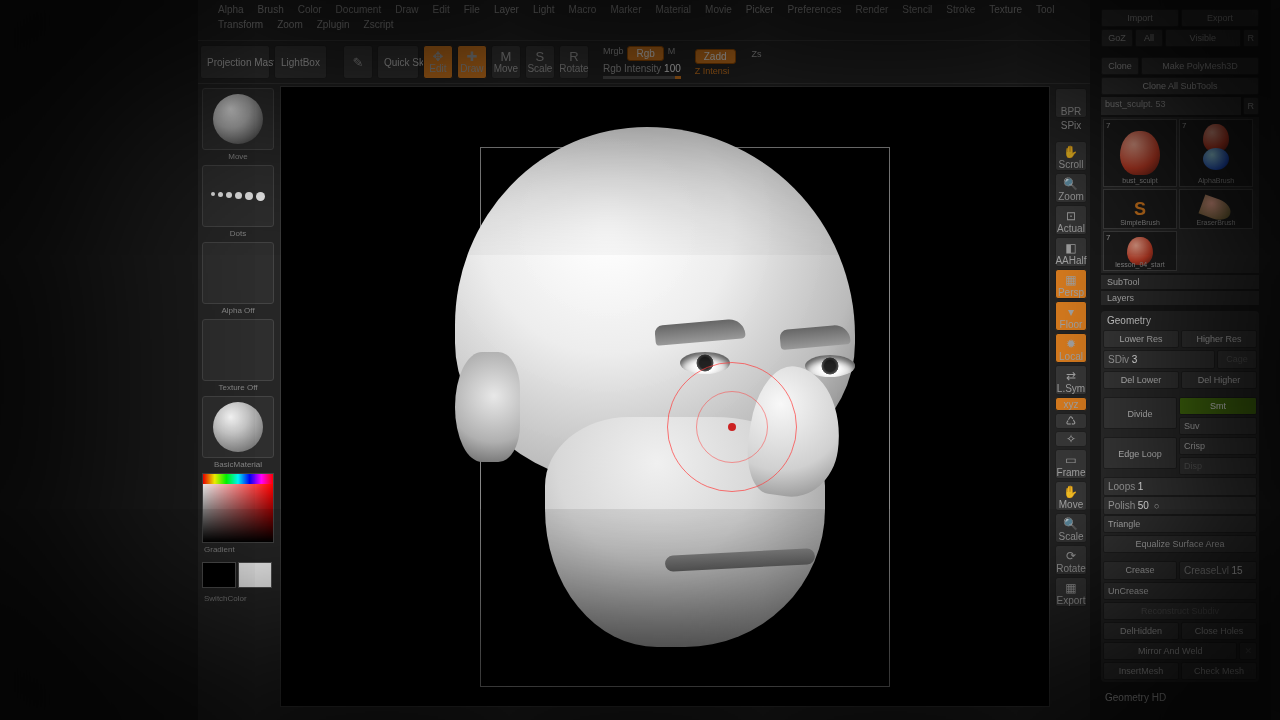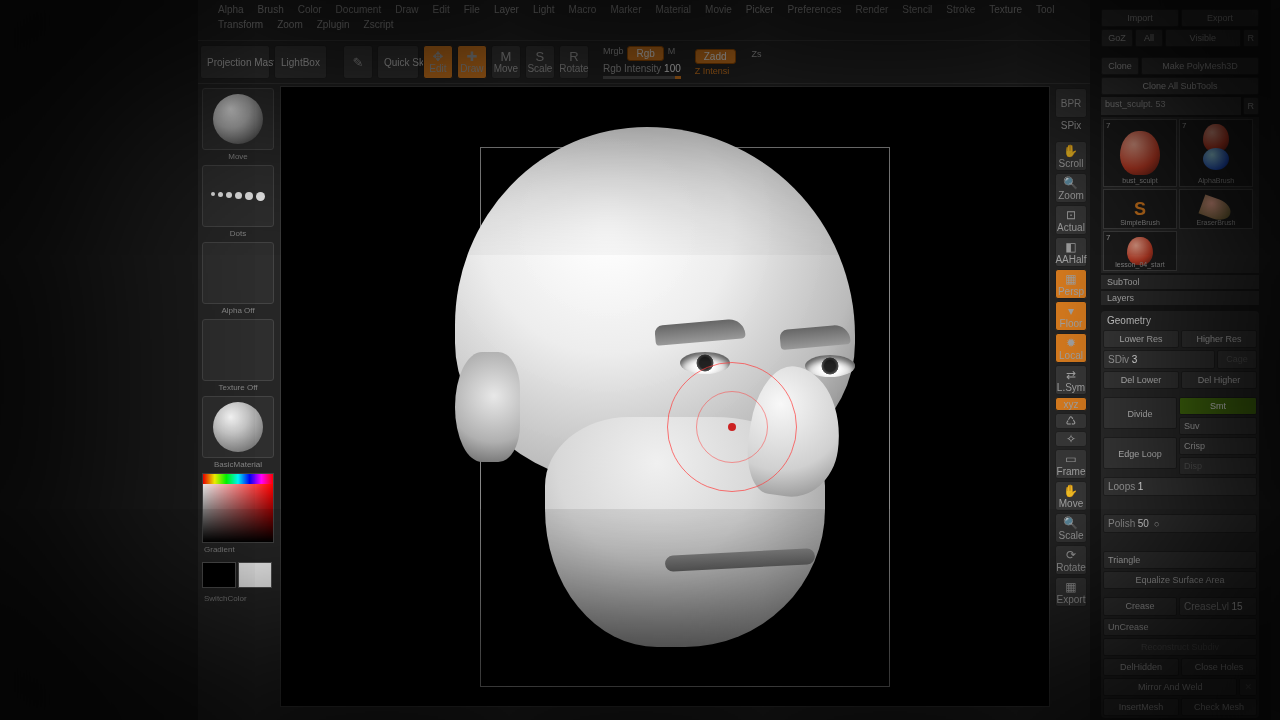--- a/index.html
+++ b/index.html
@@ -40,21 +40,21 @@
 .brow{position:absolute;width:90px;height:20px;background:linear-gradient(#666,#999);border-radius:20px 40px 10px 10px;transform:rotate(-5deg);}
 .brow.l{left:210px;top:205px;}
 .brow.r{left:335px;top:210px;width:70px;}
 .ear{position:absolute;left:10px;top:235px;width:65px;height:110px;border-radius:50% 40% 40% 50%/60% 40% 40% 60%;background:radial-gradient(circle at 60% 40%,#e8e8e8,#b0b0b0 60%,#606060);}
 .mouth{position:absolute;left:220px;top:435px;width:150px;height:16px;border-radius:10px;background:linear-gradient(#888,#666);transform:rotate(-3deg);}
 .frame{position:absolute;left:35px;top:30px;right:-5px;bottom:-10px;border:1px solid #888;}
 .cursor{position:absolute;left:222px;top:245px;width:130px;height:130px;border:1px solid rgba(255,60,60,.7);border-radius:50%;pointer-events:none;}
 .cursor::before{content:"";position:absolute;inset:28px;border:1px solid rgba(255,60,60,.5);border-radius:50%;}
 .cursor::after{content:"";position:absolute;left:50%;top:50%;width:8px;height:8px;margin:-4px;background:#c22;border-radius:50%;}
 .rightcol{width:38px;display:flex;flex-direction:column;gap:2px;padding:4px 2px;align-items:center;}
-.rico{width:32px;height:30px;background:#3a3a3a;border:1px solid #222;border-radius:3px;display:flex;flex-direction:column;align-items:center;justify-content:center;font-size:7px;text-align:center;cursor:pointer;color:#bbb;}
+.rico{width:32px;height:30px;background:#3a3a3a;border:1px solid #222;border-radius:3px;display:flex;flex-direction:column;align-items:center;justify-content:flex-end;font-size:7px;text-align:center;cursor:pointer;color:#bbb;}
 .rico.orange{background:#e08020;color:#fff;}
 .rico .g{font-size:12px;}
 .rightpanel{position:absolute;right:21px;top:2px;width:158px;display:flex;flex-direction:column;gap:2px;margin-top:7px;}
 .rp-row{display:flex;gap:2px;}
 .rp-btn{flex:1;background:#3a3a3a;border:1px solid #222;padding:3px 4px;border-radius:2px;font-size:9px;text-align:center;cursor:pointer;color:#ccc;}
 .rp-btn.sm{flex:0 0 auto;min-width:14px;}
 .rp-btn.orange{background:#4d7c0f;color:#fff;}
 .rp-btn.dim{color:#666;}
 .rp-hdr{background:#2e2e2e;padding:2px 6px;font-size:9px;color:#bbb;}
 .toolname{background:#3a3a3a;padding:2px 4px;font-size:9px;}
@@ -355,21 +355,21 @@
       </div>
     </div>
     <div class="rp-row">
       <div class="rp-btn" style="flex:0 0 74px;height:32px;line-height:26px">Edge Loop</div>
       <div style="flex:1;display:flex;flex-direction:column;gap:2px">
         <div class="rp-btn" style="text-align:left">Crisp</div>
         <div class="rp-btn dim" style="text-align:left">Disp</div>
       </div>
     </div>
     <div class="rp-row">
-      <div style="flex:1;display:flex;flex-direction:column;gap:18px">
+      <div style="flex:1;display:flex;flex-direction:column;gap:0">
         <div class="rp-btn slidertxt" style="text-align:left"><span>Loops</span> <span class="v">1</span></div>
         <div class="rp-btn slidertxt" style="text-align:left"><span>Polish</span> <span class="v">50</span> &nbsp;○</div>
         <div class="rp-btn" style="text-align:left">Triangle</div>
       </div>
     </div>
     <div class="rp-row">
         <div class="rp-btn">Equalize Surface Area</div>
       </div>
     <div style="height:6px"></div>
     <div class="rp-row">

